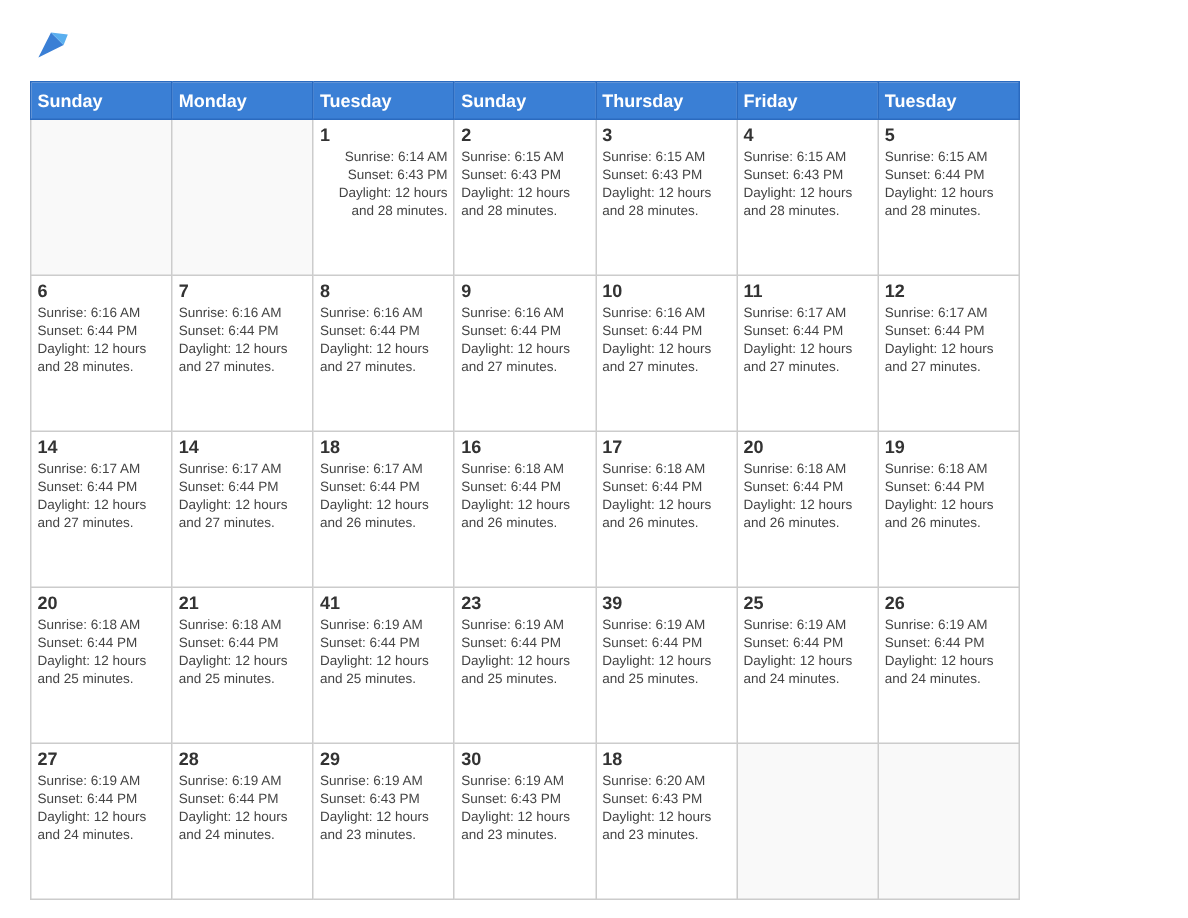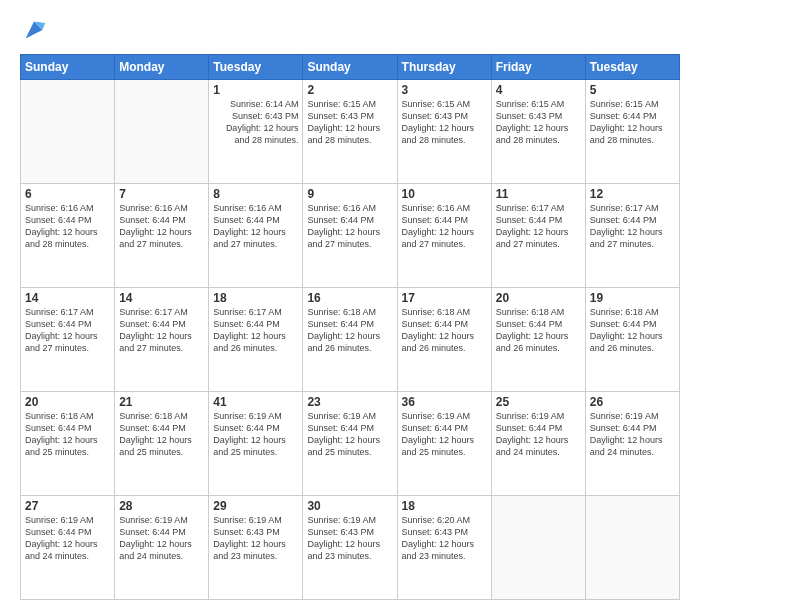--- a/index.html
+++ b/index.html
@@ -277,21 +277,21 @@
 Sunset: 6:44 PM
 Daylight: 12 hours and 25 minutes.</div>
           </td>
           <td>
             <span class="day-num">23</span>
             <div class="day-info" style="white-space: pre-line;">Sunrise: 6:19 AM
 Sunset: 6:44 PM
 Daylight: 12 hours and 25 minutes.</div>
           </td>
           <td>
-            <span class="day-num">36</span>
+            <span class="day-num">39</span>
             <div class="day-info" style="white-space: pre-line;">Sunrise: 6:19 AM
 Sunset: 6:44 PM
 Daylight: 12 hours and 25 minutes.</div>
           </td>
           <td>
             <span class="day-num">25</span>
             <div class="day-info" style="white-space: pre-line;">Sunrise: 6:19 AM
 Sunset: 6:44 PM
 Daylight: 12 hours and 24 minutes.</div>
           </td>

